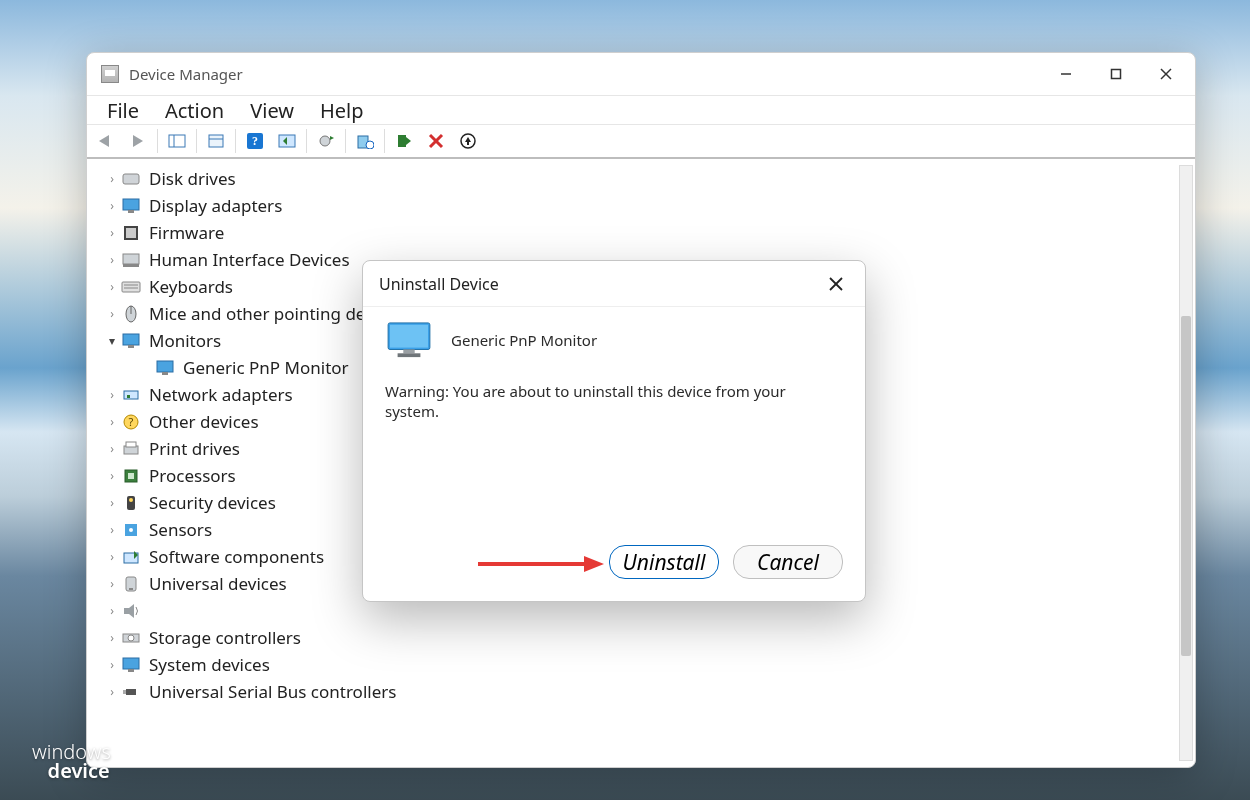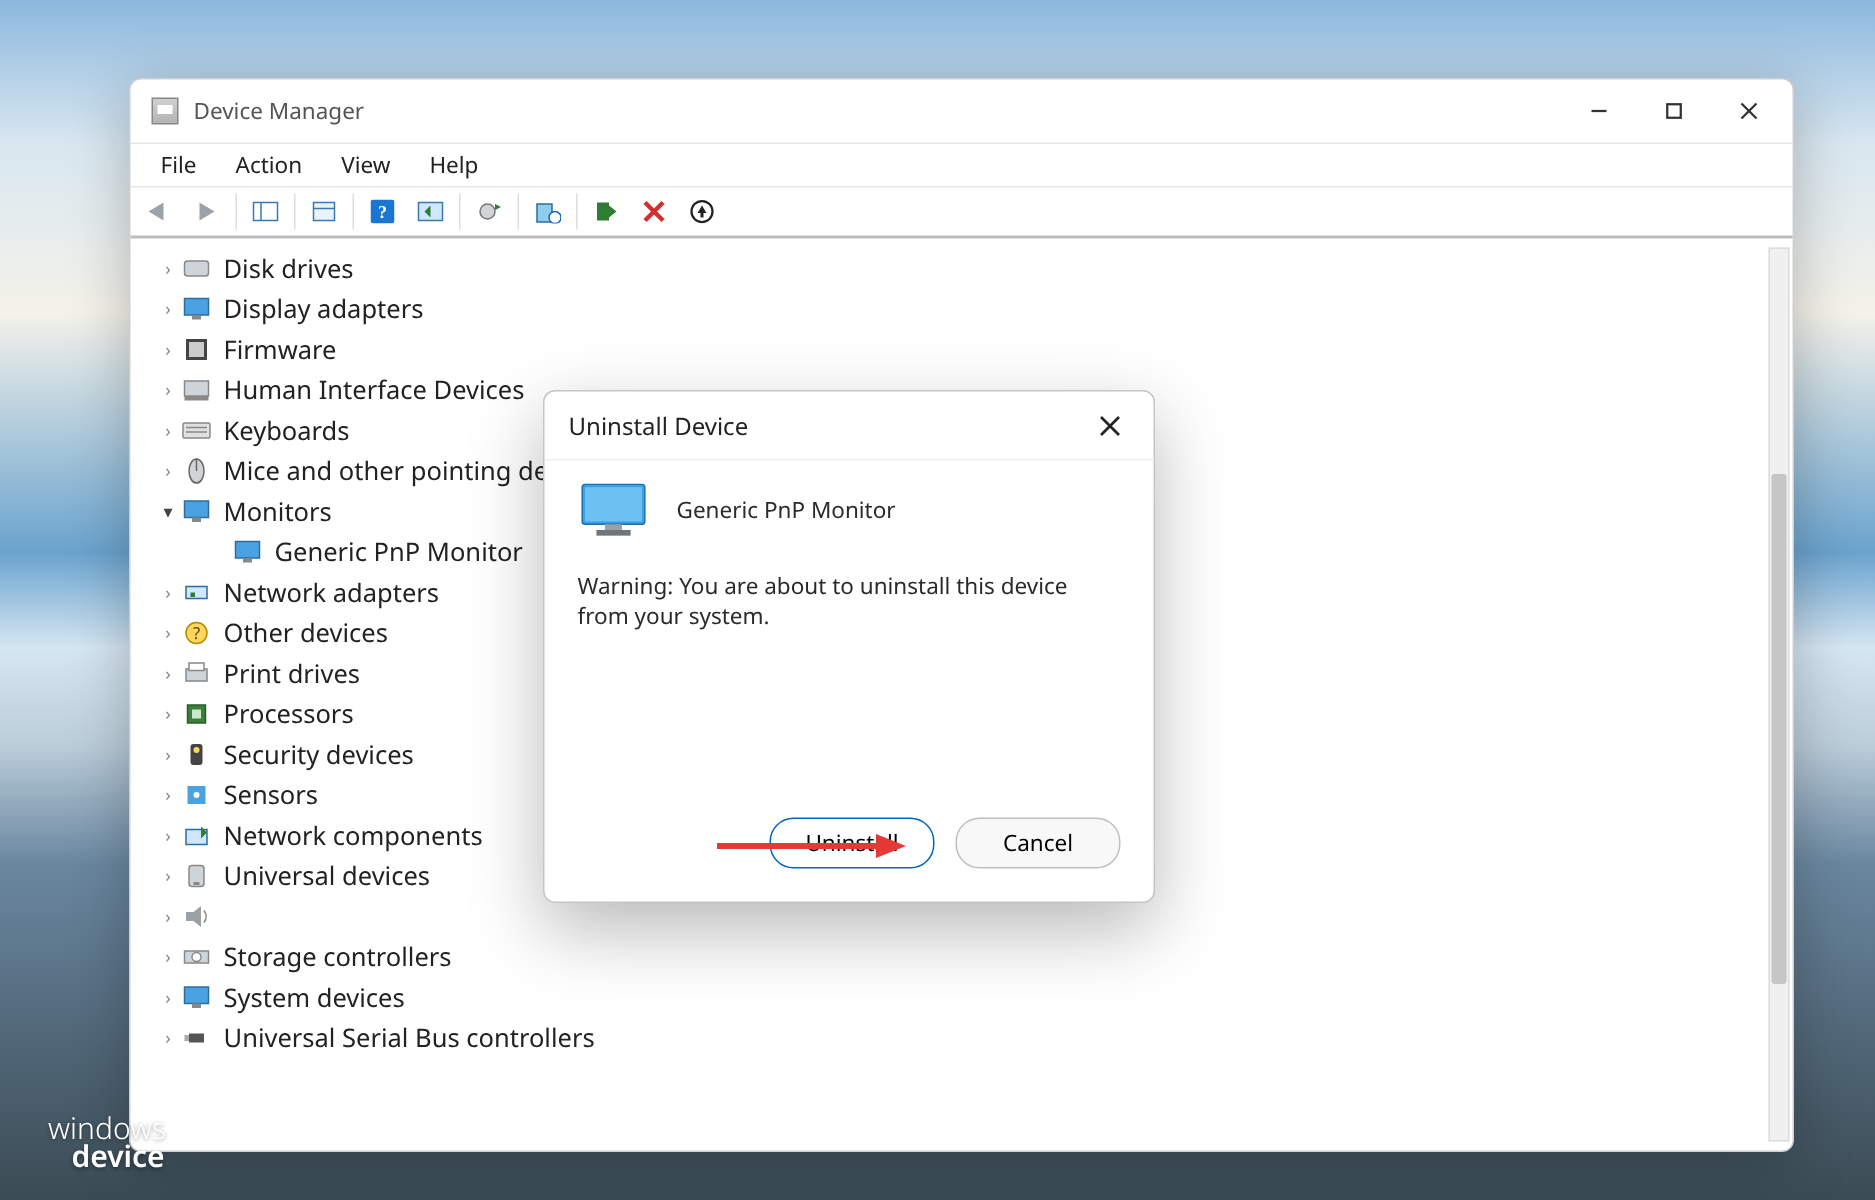--- a/index.html
+++ b/index.html
@@ -34,21 +34,21 @@
     background: linear-gradient(#d0d0d0,#b4b4b4);
     border: 1px solid #888; position: relative;
   }
   .titlebar .app-icon::after { content:""; position:absolute; left:3px; right:3px; top:4px; height:6px; background:#fff; }
   .caption { flex: 1; }
   .cap-btn { width: 50px; height: 100%; display:flex; align-items:center; justify-content:center; color:#333; font-size:14px; }
   
   .menubar {
     height: 30px; display:flex; align-items:center; gap: 2px;
     border-top: 1px solid #e6e6e6; border-bottom: 1px solid #e6e6e6;
-    padding: 0 8px; font-size: 15px; color:#222;
+    padding: 0 8px; font-size: 20px; color:#222;
   }
   .menubar span { padding: 2px 12px; }
   
   .toolbar {
     height: 34px; display:flex; align-items:center;
     border-bottom: 2px solid #bdbdbd; padding-left: 6px; gap:6px;
   }
   .tbtn { width:26px; height:26px; display:flex; align-items:center; justify-content:center;
           border-radius:3px; }
   .sep { width:1px; height:24px; background:#ddd; }
@@ -61,33 +61,33 @@
   .chev { width:18px; color:#8a8a8a; font-size:12px; text-align:center; }
   .chev.open { color:#444; }
   .indent { width:34px; }
   .ticon { width:20px; height:20px; margin-right:8px; display:inline-flex; align-items:center; justify-content:center; }
   .scroll { position:absolute; right:2px; top:6px; bottom:6px; width:14px;
             background:#f0f0f0; border:1px solid #dcdcdc; }
   .thumb { position:absolute; left:1px; right:1px; top:150px; height:340px;
            background:#c6c6c6; border-radius:2px; }
   
   .dialog {
-    position:absolute; left:362px; top:260px; width:408px; height:342px;
+    position:absolute; left:362px; top:260px; width:504px; height:342px;
     background:#fff; border:1px solid #c5c5c5; border-radius:8px;
     box-shadow: 0 18px 50px rgba(0,0,0,.28);
     display:flex; flex-direction:column;
   }
   .dlg-head { height:46px; display:flex; align-items:center; padding:0 16px; font-size:16px; color:#222; border-bottom:1px solid #eee;}
   .dlg-head .x { margin-left:auto; width:26px; height:26px; display:flex; align-items:center; justify-content:center; }
   .dlg-body { flex:1; padding: 14px 22px 0 22px; font-size:15px; color:#2b2b2b; }
   .dev-row { display:flex; align-items:center; gap:18px; margin-bottom:22px; }
   .mon-icon { width:48px; height:38px; }
   .dlg-foot { display:flex; justify-content:flex-end; gap:14px; padding:18px 22px 22px; }
   .btn { min-width:110px; height:34px; border:1px solid #bfbfbf; border-radius:16px;
-         background:#f8f8f8; font-size:15px; display:flex; align-items:center; justify-content:center; }
+         background:#f8f8f8; font-size:21px; display:flex; align-items:center; justify-content:center;font-style:italic; }
   .btn.primary { border:1.5px solid #0067c0; background:#fff; }
   .arrow {
     position:absolute; left:476px; top:554px; width:130px; height:20px;
   }
   
   .wm { position:absolute; left:32px; bottom:20px; color:#fff; font-size:20px;
         font-weight:300; text-shadow:0 1px 3px rgba(0,0,0,.4); line-height:.95; }
   .wm b { font-weight:600; }
 </style>
 </head>
@@ -345,21 +345,21 @@
         <span>Sensors</span>
       </div>
       <div class="row">
         <span class="chev ">›</span>
         <span class="ticon">
           <svg width="20" height="20">
             <rect x="3" y="6" width="14" height="10" fill="#cfe7ff" stroke="#2b6ca3"></rect>
             <polygon points="13,4 17,8 13,12" fill="#2e7d32"></polygon>
           </svg>
         </span>
-        <span>Network components</span>
+        <span>Software components</span>
       </div>
       <div class="row">
         <span class="chev ">›</span>
         <span class="ticon">
           <svg width="20" height="20">
             <rect x="5" y="3" width="10" height="14" rx="2" fill="#cfd4d8" stroke="#888"></rect>
             <rect x="8" y="14" width="4" height="2" fill="#888"></rect>
           </svg>
         </span>
         <span>Universal devices</span>

